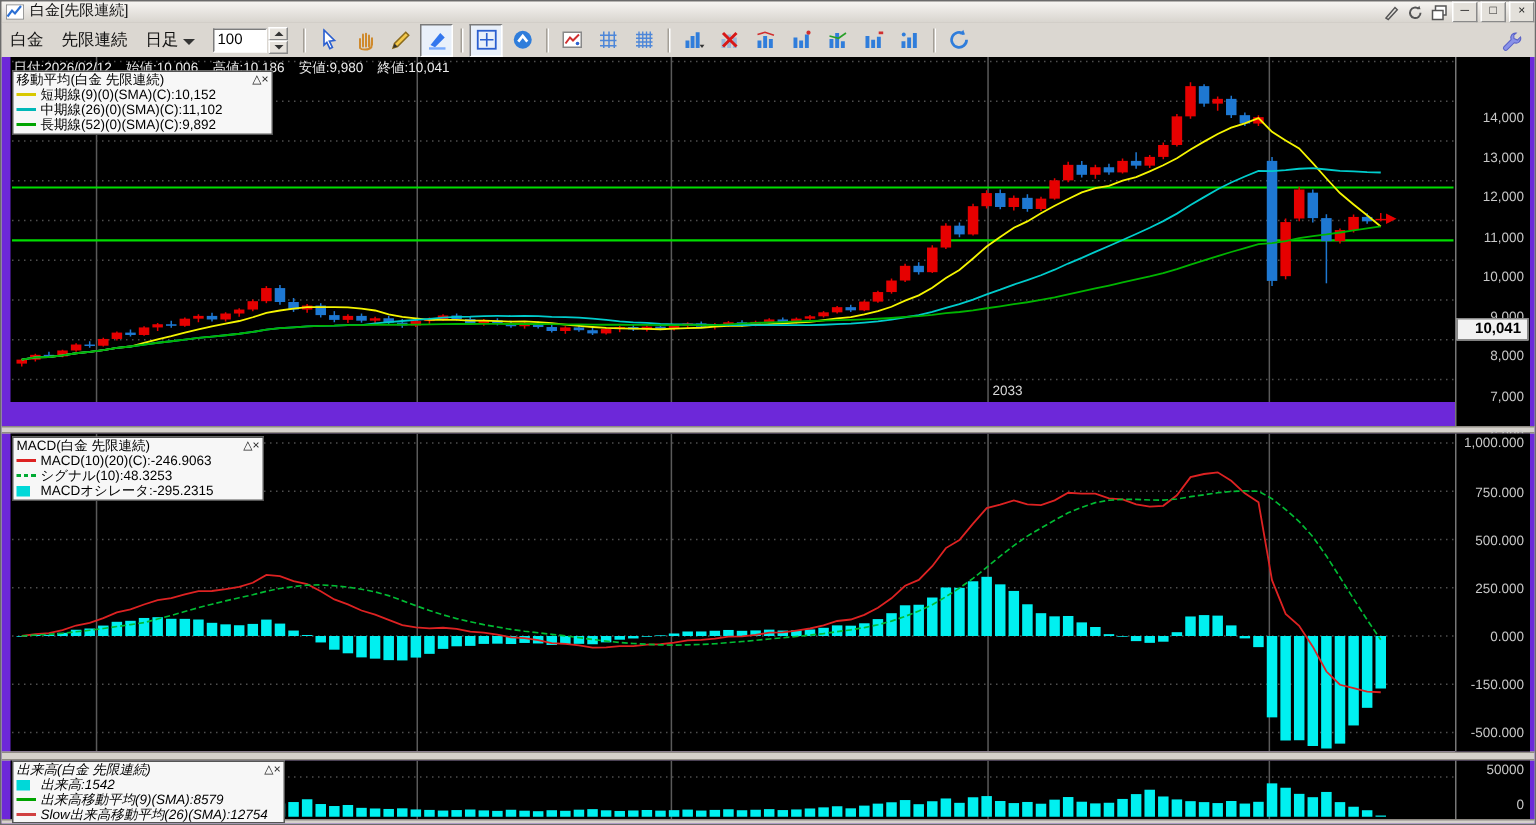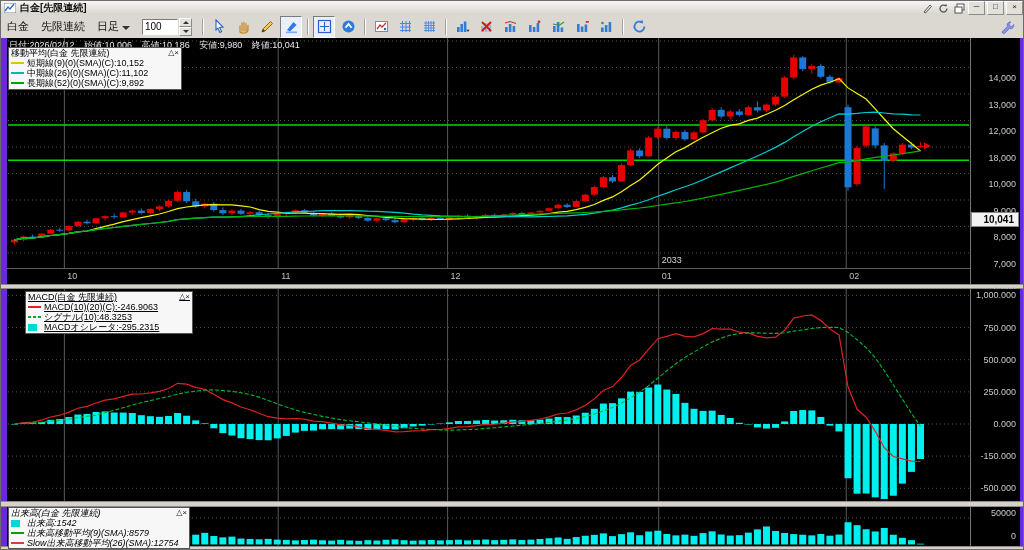--- a/index.html
+++ b/index.html
@@ -1,20 +1,20 @@
 <!DOCTYPE html>
 <html><head>
 <meta charset="utf-8">
 <style>
   html,body{margin:0;padding:0;background:#9a9a9a;}
   #win{position:relative;width:1024px;height:550px;background:#d5d1cb;font-family:"Liberation Sans","DejaVu Sans",sans-serif;overflow:hidden;border:1px solid #6b6b6b;box-sizing:border-box;}
   
   #titlebar{position:absolute;left:0;top:0;width:1024px;height:14px;background:linear-gradient(180deg,#f7f5f2,#d8d4ce);border-bottom:1px solid #b9b5af;display:flex;align-items:center;}
   #titlebar .app-ico{width:12px;height:10px;margin:0 4px 0 3px;}
-  #title-text{font-size:10px;font-weight:bold;color:#111;line-height:14px;}
+  #title-text{font-size:10px;font-weight:normal;color:#111;line-height:14px;}
   #titlebar .spacer{flex:1}
   .tb-mini{width:14px;height:11px;margin-right:2px;display:flex;align-items:center;justify-content:center;}
   .win-btn{width:15px;height:12px;margin-right:2px;background:#e3e0da;border:1px solid;border-color:#fff #8a8a8a #8a8a8a #fff;font-size:8px;line-height:10px;text-align:center;color:#222;}
   
   #toolbar{position:absolute;left:0;top:14px;width:1024px;height:23px;background:#dbd7d1;border-bottom:1px solid #979289;display:flex;align-items:center;font-size:11px;color:#111;}
   #toolbar .txt{margin:0 6px;white-space:nowrap;}
   .caret{width:0;height:0;border-left:4px solid transparent;border-right:4px solid transparent;border-top:4px solid #333;display:inline-block;margin-left:3px;}
   #spinbox{display:flex;align-items:center;margin:0 6px;}
   .spin-input{width:30px;height:14px;font-size:10px;border:1px solid;border-color:#7b7b7b #fff #fff #7b7b7b;background:#fff;padding:0 2px;font-family:"Liberation Sans",sans-serif;}
   #spin-arrows{display:flex;flex-direction:column;margin-left:1px;}
@@ -656,27 +656,20 @@
           <g>
             <line x1="919.5" y1="141.071" x2="919.5" y2="146.53" stroke="#e60000"></line>
             <rect x="916" y="144.9135" width="7" height="1" fill="#e60000"></rect>
           </g>
         </g>
         <polyline points="13.5,238.8 22.6,237.2 31.6,237.0 40.7,235.9 49.7,234.5 58.8,233.6 67.9,232.4 76.9,230.9 86.0,230.0 95.0,227.6 104.1,225.3 113.2,223.1 122.2,220.7 131.3,218.6 140.3,216.6 149.4,214.8 158.5,213.0 167.5,210.5 176.6,207.6 185.6,206.0 194.7,204.8 203.8,203.8 212.8,203.7 221.9,203.8 230.9,203.9 240.0,204.8 249.1,206.0 258.1,208.6 267.2,210.3 276.2,211.2 285.3,212.2 294.4,212.2 303.4,212.2 312.5,212.7 321.5,212.7 330.6,213.1 339.7,213.4 348.7,213.2 357.8,213.7 366.8,214.5 375.9,215.4 385.0,216.3 394.0,217.0 403.1,217.6 412.1,217.9 421.2,218.1 430.3,218.3 439.3,218.5 448.4,218.1 457.4,217.8 466.5,217.5 475.6,216.8 484.6,216.3 493.7,216.2 502.7,215.6 511.8,215.1 520.9,214.6 529.9,214.1 539.0,213.6 548.0,212.5 557.1,211.2 566.2,210.4 575.2,208.6 584.3,206.4 593.3,203.5 602.4,199.4 611.5,195.9 620.5,190.8 629.6,184.4 638.6,179.0 647.7,171.3 656.8,163.3 665.8,157.0 674.9,150.8 683.9,146.6 693.0,141.2 702.1,136.2 711.1,131.7 720.2,127.3 729.2,124.4 738.3,122.9 747.4,119.4 756.4,117.1 765.5,113.2 774.5,109.2 783.6,104.5 792.7,98.7 801.7,93.4 810.8,88.3 819.8,84.1 828.9,81.3 838.0,77.7 847.0,86.9 856.1,92.6 865.1,98.0 874.2,107.8 883.3,118.0 892.3,127.7 901.4,135.3 910.4,142.5 919.5,150.0" fill="none" stroke="#f5f500" stroke-width="1.2"></polyline>
         <polyline points="13.5,238.8 22.6,237.2 31.6,237.0 40.7,235.9 49.7,234.5 58.8,233.6 67.9,232.4 76.9,230.9 86.0,230.0 95.0,228.7 104.1,227.5 113.2,226.5 122.2,225.4 131.3,224.3 140.3,223.4 149.4,222.5 158.5,221.5 167.5,220.3 176.6,218.7 185.6,217.8 194.7,217.2 203.8,216.6 212.8,216.2 221.9,216.1 230.9,215.8 240.0,215.7 249.1,214.6 258.1,213.8 267.2,213.0 276.2,212.3 285.3,211.6 294.4,210.8 303.4,210.3 312.5,210.1 321.5,209.7 330.6,209.6 339.7,209.7 348.7,209.6 357.8,209.8 366.8,210.2 375.9,210.4 385.0,210.8 394.0,211.4 403.1,212.2 412.1,213.2 421.2,213.9 430.3,214.3 439.3,214.9 448.4,215.2 457.4,215.3 466.5,215.5 475.6,215.6 484.6,215.7 493.7,215.8 502.7,215.7 511.8,215.7 520.9,215.7 529.9,215.8 539.0,215.7 548.0,215.5 557.1,215.1 566.2,214.8 575.2,214.1 584.3,213.3 593.3,212.1 602.4,210.5 611.5,209.1 620.5,206.9 629.6,204.2 638.6,201.8 647.7,198.7 656.8,195.2 665.8,192.1 674.9,188.7 683.9,185.7 693.0,182.5 702.1,178.8 711.1,174.7 720.2,170.9 729.2,166.9 738.3,163.0 747.4,159.0 756.4,155.0 765.5,150.8 774.5,146.4 783.6,141.4 792.7,135.7 801.7,130.4 810.8,125.2 819.8,120.7 828.9,116.7 838.0,112.9 847.0,113.1 856.1,112.4 865.1,111.5 874.2,111.1 883.3,112.0 892.3,112.9 901.4,113.2 910.4,113.8 919.5,114.0" fill="none" stroke="#00cccc" stroke-width="1.2"></polyline>
         <polyline points="13.5,238.8 22.6,237.2 31.6,237.0 40.7,235.9 49.7,234.5 58.8,233.6 67.9,232.4 76.9,230.9 86.0,230.0 95.0,228.7 104.1,227.5 113.2,226.5 122.2,225.4 131.3,224.3 140.3,223.4 149.4,222.5 158.5,221.5 167.5,220.3 176.6,218.7 185.6,217.8 194.7,217.2 203.8,216.6 212.8,216.2 221.9,216.1 230.9,215.8 240.0,215.7 249.1,215.5 258.1,215.5 267.2,215.5 276.2,215.4 285.3,215.3 294.4,215.1 303.4,215.0 312.5,215.0 321.5,214.9 330.6,214.9 339.7,215.0 348.7,214.9 357.8,215.0 366.8,215.1 375.9,215.2 385.0,215.3 394.0,215.4 403.1,215.5 412.1,215.5 421.2,215.6 430.3,215.6 439.3,215.7 448.4,215.7 457.4,215.6 466.5,215.7 475.6,215.7 484.6,215.2 493.7,214.8 502.7,214.3 511.8,214.0 520.9,213.7 529.9,213.3 539.0,213.0 548.0,212.8 557.1,212.4 566.2,212.2 575.2,211.9 584.3,211.5 593.3,211.0 602.4,210.3 611.5,209.7 620.5,208.9 629.6,207.8 638.6,207.0 647.7,205.9 656.8,204.5 665.8,203.2 674.9,201.8 683.9,200.5 693.0,198.9 702.1,197.2 711.1,195.2 720.2,193.3 729.2,191.3 738.3,189.4 747.4,187.3 756.4,185.3 765.5,183.3 774.5,181.1 783.6,178.4 792.7,175.4 801.7,172.6 810.8,169.7 819.8,167.0 828.9,164.4 838.0,161.7 847.0,161.1 856.1,159.7 865.1,157.8 874.2,156.4 883.3,155.3 892.3,154.0 901.4,152.6 910.4,151.3 919.5,149.9" fill="none" stroke="#00b400" stroke-width="1.2"></polyline>
         <path d="M930 144.9135 l-7 -3.5 l0 7 Z" fill="#e60000"></path>
       </svg>
-    <div id="xaxis">
-        <div class="xlab" style="left:60.36px;">10</div>
-        <div class="xlab" style="left:274.17600000000004px;">11</div>
-        <div class="xlab" style="left:443.598px;">12</div>
-        <div class="xlab" style="left:654.696px;">01</div>
-        <div class="xlab" style="left:842.238px;">02</div>
-      </div>
     <div id="year-label" style="left: 660.696px;">2033</div>
     <div class="sep" style="top:246px;height:5px;"></div>
     <svg id="macd-svg" class="panel-svg" style="top:251px;width:963px;height:212px" viewBox="6 288 963 212">
         <g stroke="#4e4e4e" stroke-dasharray="1 3">
           <line x1="7" y1="294.4" x2="968" y2="294.4"></line>
           <line x1="7" y1="326.55" x2="968" y2="326.55"></line>
           <line x1="7" y1="358.7" x2="968" y2="358.7"></line>
           <line x1="7" y1="390.85" x2="968" y2="390.85"></line>
           <line x1="7" y1="423" x2="968" y2="423"></line>
           <line x1="7" y1="455.15" x2="968" y2="455.15"></line>
@@ -910,21 +903,21 @@
           <rect x="906.94" y="539.154" width="7" height="4.346" fill="#00f0f0"></rect>
           <rect x="916" y="542.68274" width="7" height="0.81726" fill="#00f0f0"></rect>
         </g>
       </svg>
     <div class="sep" style="top:508px;height:5px;border-bottom:none;"></div>
 
     <div class="axis" id="axis-price" style="top:0;height:246px;">
         <div class="ylab" style="top:35px;">14,000</div>
         <div class="ylab" style="top:61.5px;text-align:center;">13,000</div>
         <div class="ylab" style="top:88px;">12,000</div>
-        <div class="ylab" style="top:114.5px;">18,000</div>
+        <div class="ylab" style="top:114.5px;">11,000</div>
         <div class="ylab" style="top:141px;">10,000</div>
         <div class="ylab" style="top:167.5px;">9,000</div>
         <div class="ylab" style="top:194px;">8,000</div>
         <div class="ylab" style="top:220.5px;">7,000</div>
         <div class="ylab" style="top:247px;">6,000</div>
       </div>
     <div class="axis" id="axis-macd" style="top:251px;height:212px;">
         <div class="ylab" style="top:1.3999999999999773px;">1,000.000</div>
         <div class="ylab" style="top:33.55000000000001px;">750.000</div>
         <div class="ylab" style="top:65.69999999999999px;padding-left:39px;">500.000</div>
@@ -950,21 +943,21 @@
         </div>
       <div class="lrow">
           <span class="mk-line" style="background:#00b8b8"></span>
           <span>中期線(26)(0)(SMA)(C):11,102</span>
         </div>
       <div class="lrow">
           <span class="mk-line" style="background:#00a400"></span>
           <span>長期線(52)(0)(SMA)(C):9,892</span>
         </div>
     </div>
-    <div class="legend" id="legend-macd" style="left:24px;top:253px;width:162px;text-decoration:underline;">
+    <div class="legend" id="legend-macd" style="left:7px;top:253px;width:162px;">
       <div class="ltitle">
           <span>MACD(白金 先限連続)</span>
           <span class="lctl">△×</span>
         </div>
       <div class="lrow">
           <span class="mk-line" style="background:#dd2222"></span>
           <span>MACD(10)(20)(C):-246.9063</span>
         </div>
       <div class="lrow">
           <span class="mk-dash" style="color:#00aa33"></span>

